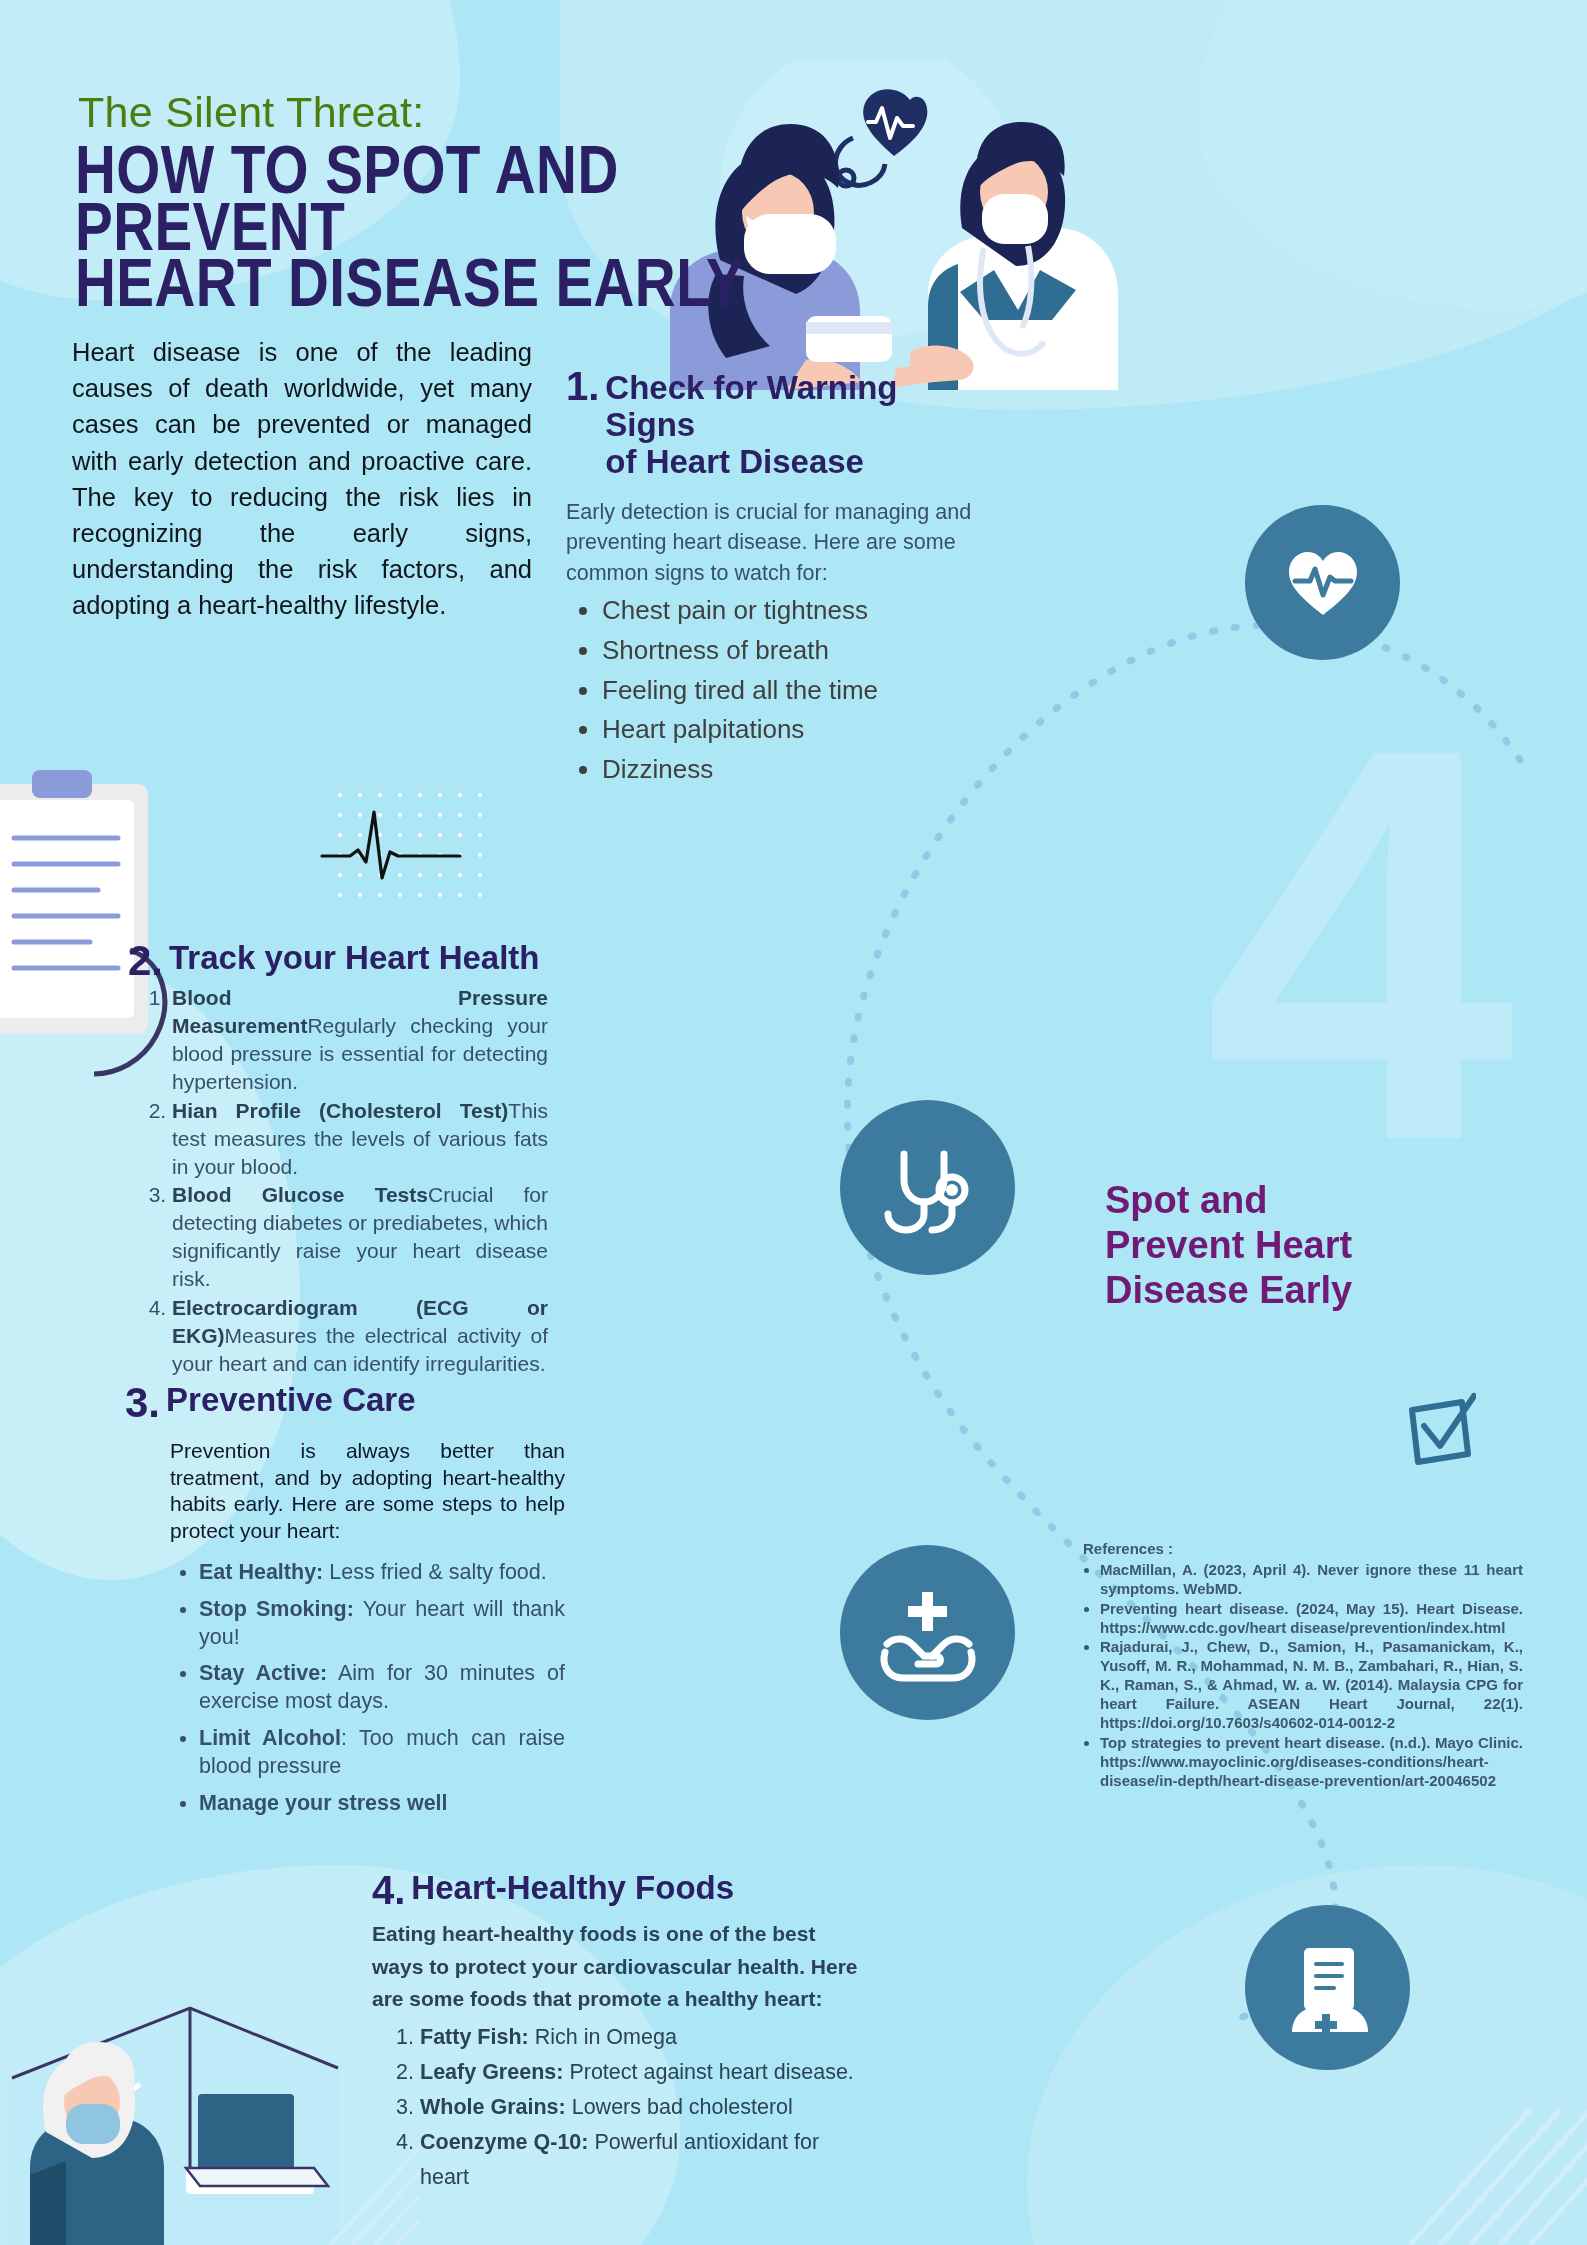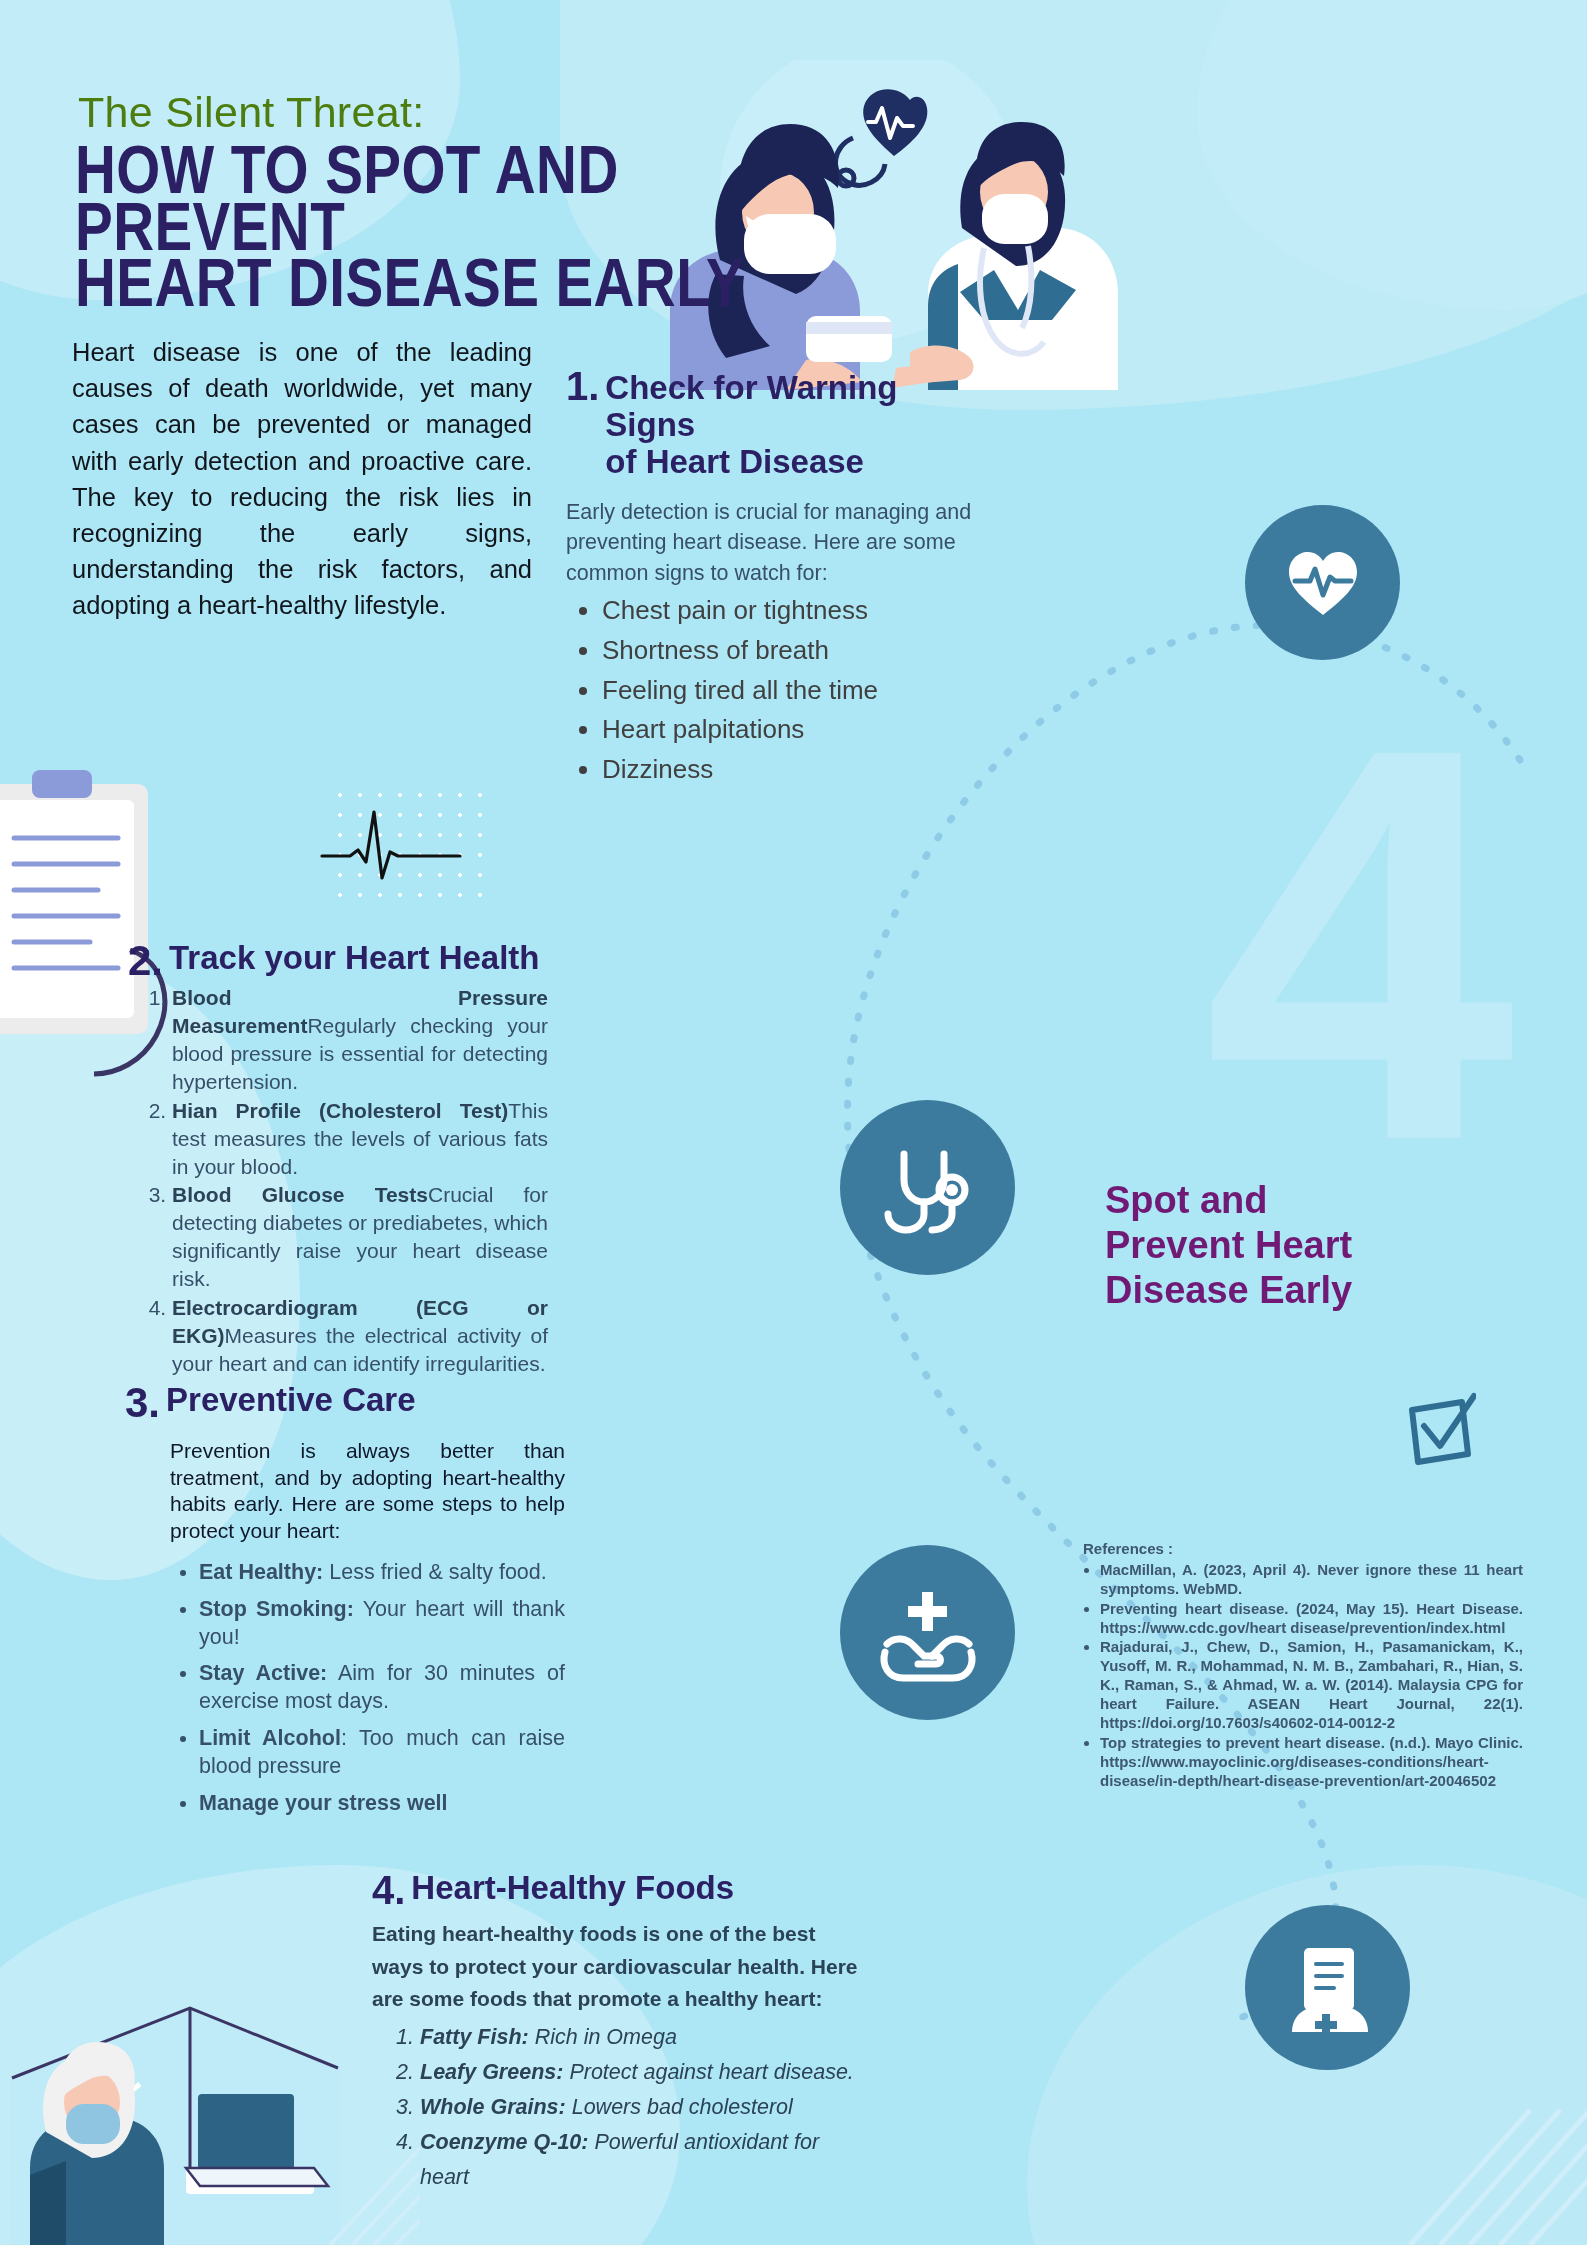--- a/index.html
+++ b/index.html
@@ -72,21 +72,21 @@
   .sec3 .body{margin-left:45px;margin-top:14px;font-size:21px;line-height:1.27;
     color:#0f172a;text-align:justify;}
   .sec3 ul{margin:14px 0 0 0;padding-left:74px;font-size:21.5px;line-height:1.3;color:#37506a;text-align:justify;}
   .sec3 ul li{margin-bottom:9px;}
 
   
   .sec4{position:absolute;left:372px;top:1870px;width:500px;}
   .sec4 .head{display:flex;align-items:flex-start;}
   .sec4 .head .secnum{font-size:40px;}
   .sec4 .body{margin-top:8px;font-size:21px;line-height:1.55;font-weight:bold;color:#2b4257;}
-  .sec4 ol{margin:4px 0 0 0;padding-left:48px;font-size:21.5px;line-height:1.63;color:#2b4257;font-style:italic;}
+  .sec4 ol{margin:4px 0 0 0;padding-left:48px;font-size:21.5px;line-height:1.63;color:#2b4257;}
 
   
   .tagline{position:absolute;left:1105px;top:1178px;width:330px;
     font-size:38px;line-height:1.18;font-weight:bold;color:#701a75;}
 
   
   .refs{position:absolute;left:1083px;top:1540px;width:440px;font-size:15px;
     line-height:1.26;color:#3d5870;font-weight:bold;}
   .refs .rtitle{margin-bottom:2px;}
   .refs ul{margin:0;padding-left:17px;}

